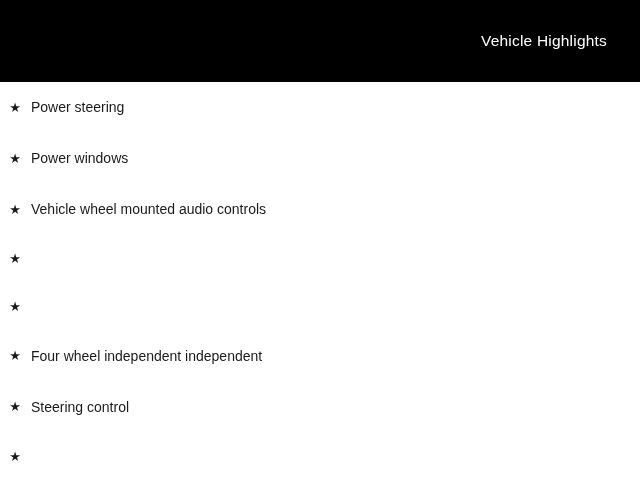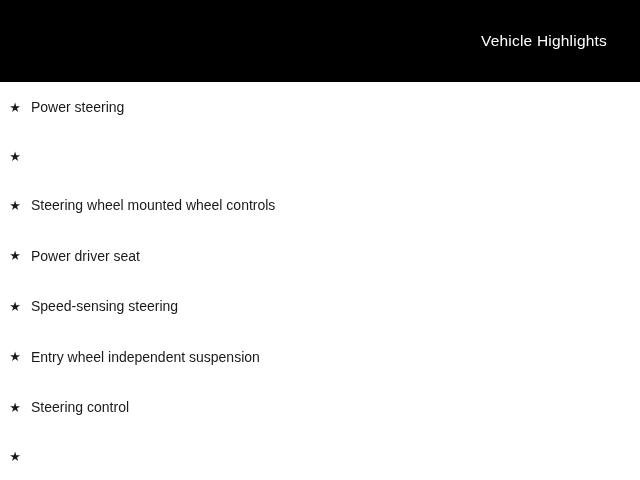--- a/index.html
+++ b/index.html
@@ -64,36 +64,35 @@
     <span class="header-title">Vehicle Highlights</span>
   </div>
 
   <ul class="highlights-list">
     <li class="highlight-item">
       <span class="star">★</span>
       <span class="item-label">Power steering</span>
     </li>
     <li class="highlight-item">
       <span class="star">★</span>
+      <span class="item-label">Power windows</span>
     </li>
     <li class="highlight-item">
       <span class="star">★</span>
-      <span class="item-label">Steering wheel mounted wheel controls</span>
+      <span class="item-label">Vehicle wheel mounted audio controls</span>
     </li>
     <li class="highlight-item">
       <span class="star">★</span>
-      <span class="item-label">Power driver seat</span>
     </li>
     <li class="highlight-item">
       <span class="star">★</span>
-      <span class="item-label">Speed-sensing steering</span>
     </li>
     <li class="highlight-item">
       <span class="star">★</span>
-      <span class="item-label">Entry wheel independent suspension</span>
+      <span class="item-label">Four wheel independent independent</span>
     </li>
     <li class="highlight-item">
       <span class="star">★</span>
       <span class="item-label">Steering control</span>
     </li>
     <li class="highlight-item">
       <span class="star">★</span>
     </li>
   </ul>
 

